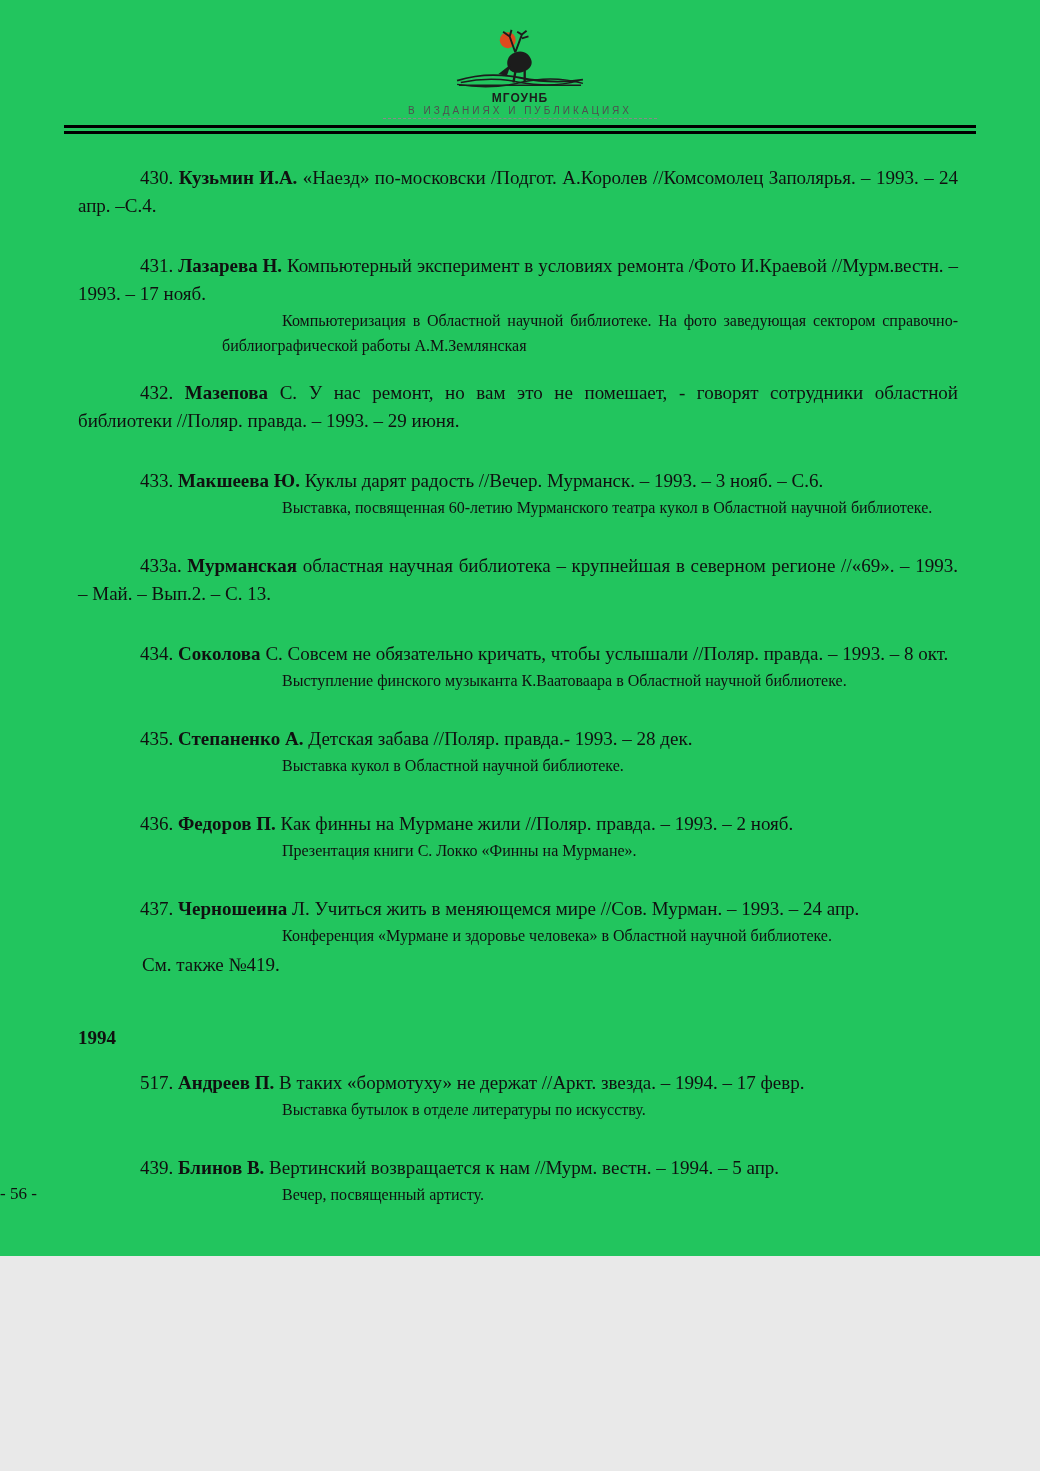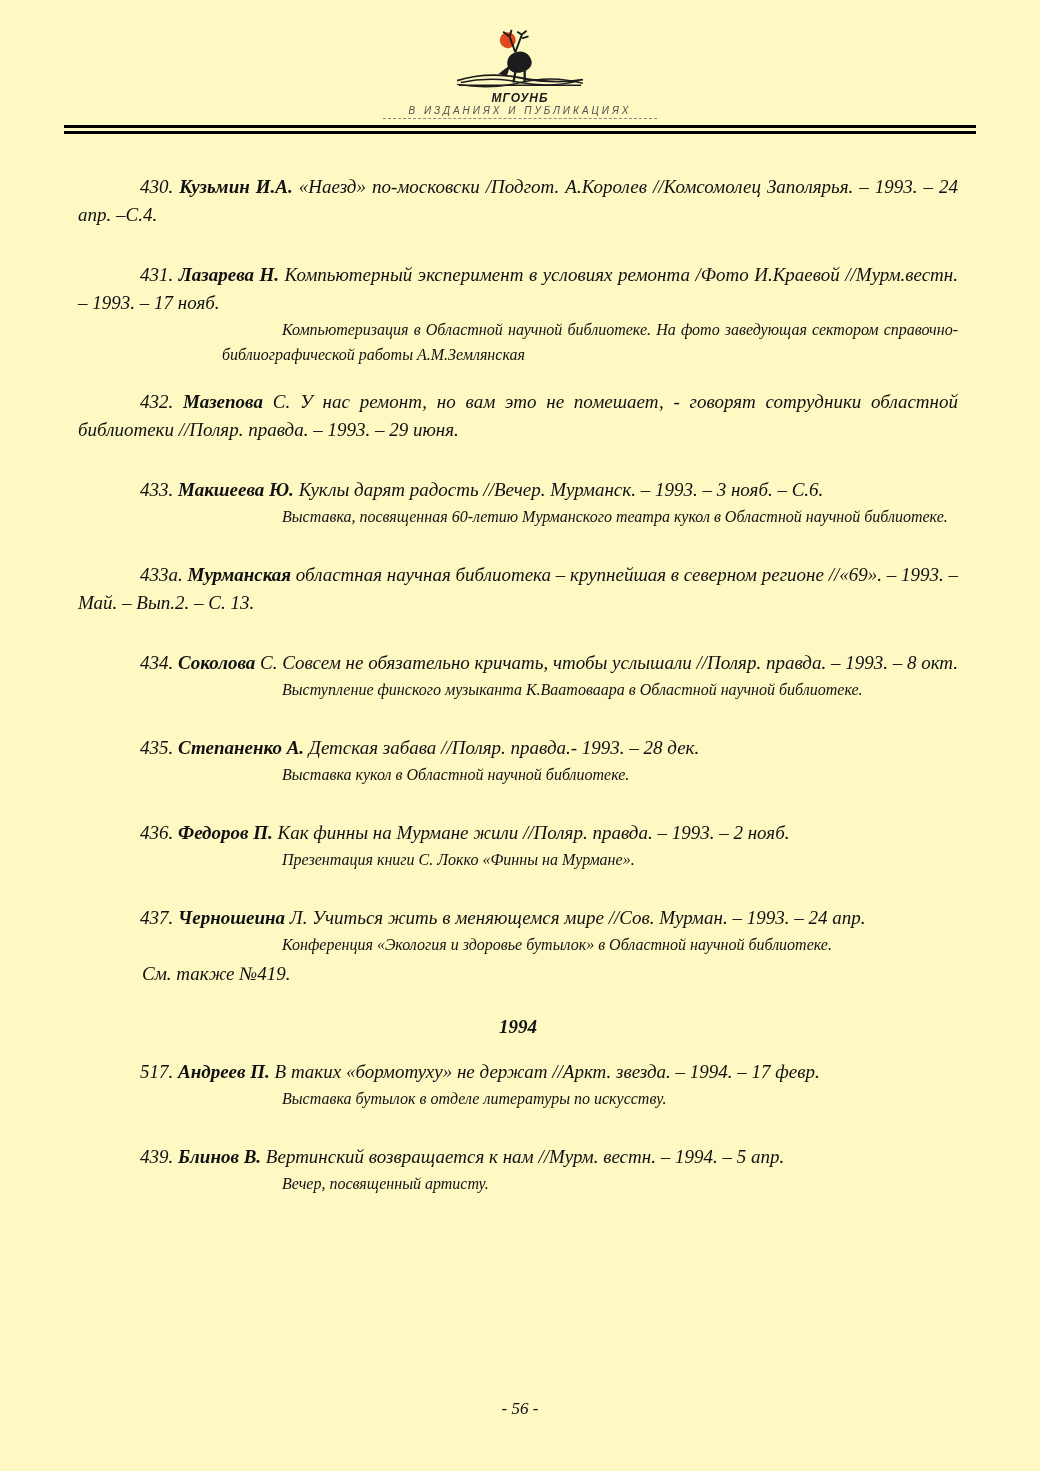--- a/index.html
+++ b/index.html
@@ -1,24 +1,23 @@
 <!DOCTYPE html>
 <html lang="ru"><head>
 <meta charset="utf-8">
 <style>
   html,body{margin:0;padding:0;background:#e9e9e9;}
   .page{
     position:relative;
-    width:1040px;height:1471px;
+    width:1040px;height:1256px;
     margin:0 auto;
-    background:#fef9c3;
+    background:#22c55e;
     color:#101010;
     font-family:"Liberation Serif", serif;
     overflow:hidden;
-    font-style:italic;
   }
   
   .header{padding-top:28px;text-align:center;}
   .logo{display:block;margin:0 auto;}
   .logo-caption{
     font-family:"Liberation Sans", sans-serif;
     font-size:12px;font-weight:bold;letter-spacing:1px;
     color:#1c1c1c;margin-top:1px;
   }
   .subtitle{
@@ -32,46 +31,45 @@
   }
   .double-rule{
     margin:6px 64px 0;
     border-top:3px solid #000;
     border-bottom:3px solid #000;
     height:3px;
   }
   
   .content{padding:25px 82px 0 78px;}
   .entry{margin-top:32px;}
-  .entry.first{margin-top:14px;}
+  .entry.first{margin-top:5px;}
   .entry.tight{margin-top:21px;}
   .entry-main{
     margin:0;
     font-size:19px;line-height:28px;
     text-align:justify;text-indent:62px;
   }
   .entry-main b{font-weight:bold;}
   .entry-annotation{
     margin:0 0 0 144px;
     font-size:16px;line-height:25px;
     text-align:justify;text-indent:60px;
   }
   .see-also{
     margin:3px 0 0 64px;
     font-size:19px;line-height:28px;
   }
   .year-heading{
-    margin:28px 0 20px;
+    margin:48px 0 20px;
     font-size:19px;font-weight:bold;
-    text-align:center;
   }
   
   .footer{
     position:absolute;left:0;right:0;bottom:52px;
-    text-align:center;font-size:17px;color:#101010;
+    font-size:17px;color:#101010;
   }
 </style>
 </head>
 <body>
 
 <div class="page">
 
   <div class="header">
     <svg class="logo" width="150" height="62" viewBox="0 0 150 66" aria-hidden="true">
       <circle cx="62" cy="13" r="8.5" fill="#de4a1e"></circle>
@@ -124,21 +122,21 @@
       <p class="entry-annotation">Выставка кукол в Областной научной библиотеке.</p>
     </div>
 
     <div class="entry">
       <p class="entry-main"><span>436.</span> <b>Федоров П.</b> <span>Как финны на Мурмане жили //Поляр. правда. – 1993. – 2 нояб.</span></p>
       <p class="entry-annotation">Презентация книги С. Локко «Финны на Мурмане».</p>
     </div>
 
     <div class="entry">
       <p class="entry-main"><span>437.</span> <b>Черношеина</b> <span>Л. Учиться жить в меняющемся мире //Сов. Мурман. – 1993. – 24 апр.</span></p>
-      <p class="entry-annotation">Конференция «Экология и здоровье бутылок» в Областной научной библиотеке.</p>
+      <p class="entry-annotation">Конференция «Мурмане и здоровье человека» в Областной научной библиотеке.</p>
       <p class="see-also">См. также №419.</p>
     </div>
 
     <h2 class="year-heading">1994</h2>
 
     <div class="entry first">
       <p class="entry-main"><span>517.</span> <b>Андреев П.</b> <span>В таких «бормотуху» не держат //Аркт. звезда. – 1994. – 17 февр.</span></p>
       <p class="entry-annotation">Выставка бутылок в отделе литературы по искусству.</p>
     </div>
 

